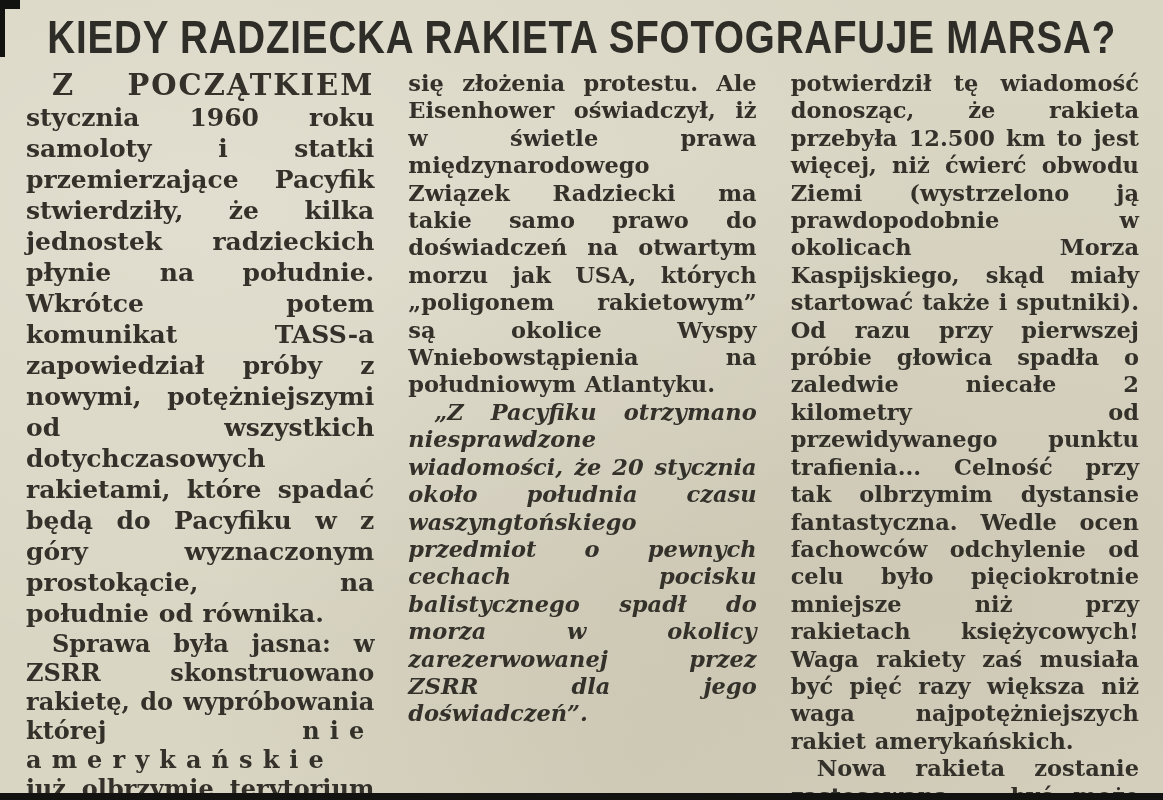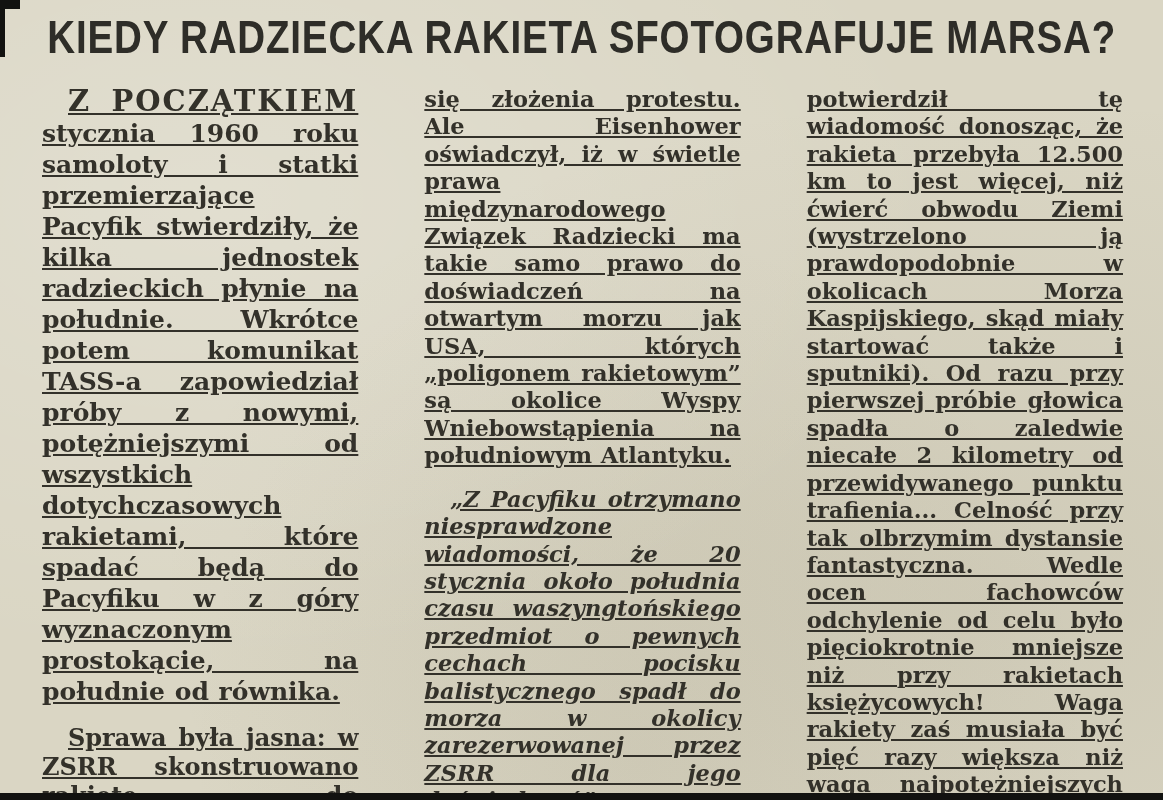--- a/index.html
+++ b/index.html
@@ -57,21 +57,21 @@
     display:flex;
     gap:34px;
     padding:4px 24px 0 26px;
   }
   .col{
     flex:1 1 0;
     text-align:justify;
     font-weight:700;
     word-spacing:1px;
   }
-  .col p{margin:16px;padding:0;text-decoration:underline;}
+  .col p{margin:0;padding:0;}
   .col-1 .lead-para{font-size:25px;line-height:31px;}
   .col-1 .body-para{font-size:24px;line-height:29px;}
   .col-2, .col-3{font-size:22.5px;line-height:27.4px;}
   p.indent{text-indent:26px;}
   p.flow{text-align-last:justify;}
   .lead-caps{
     font-size:29px;
     letter-spacing:2px;
   }
   .spaced{

